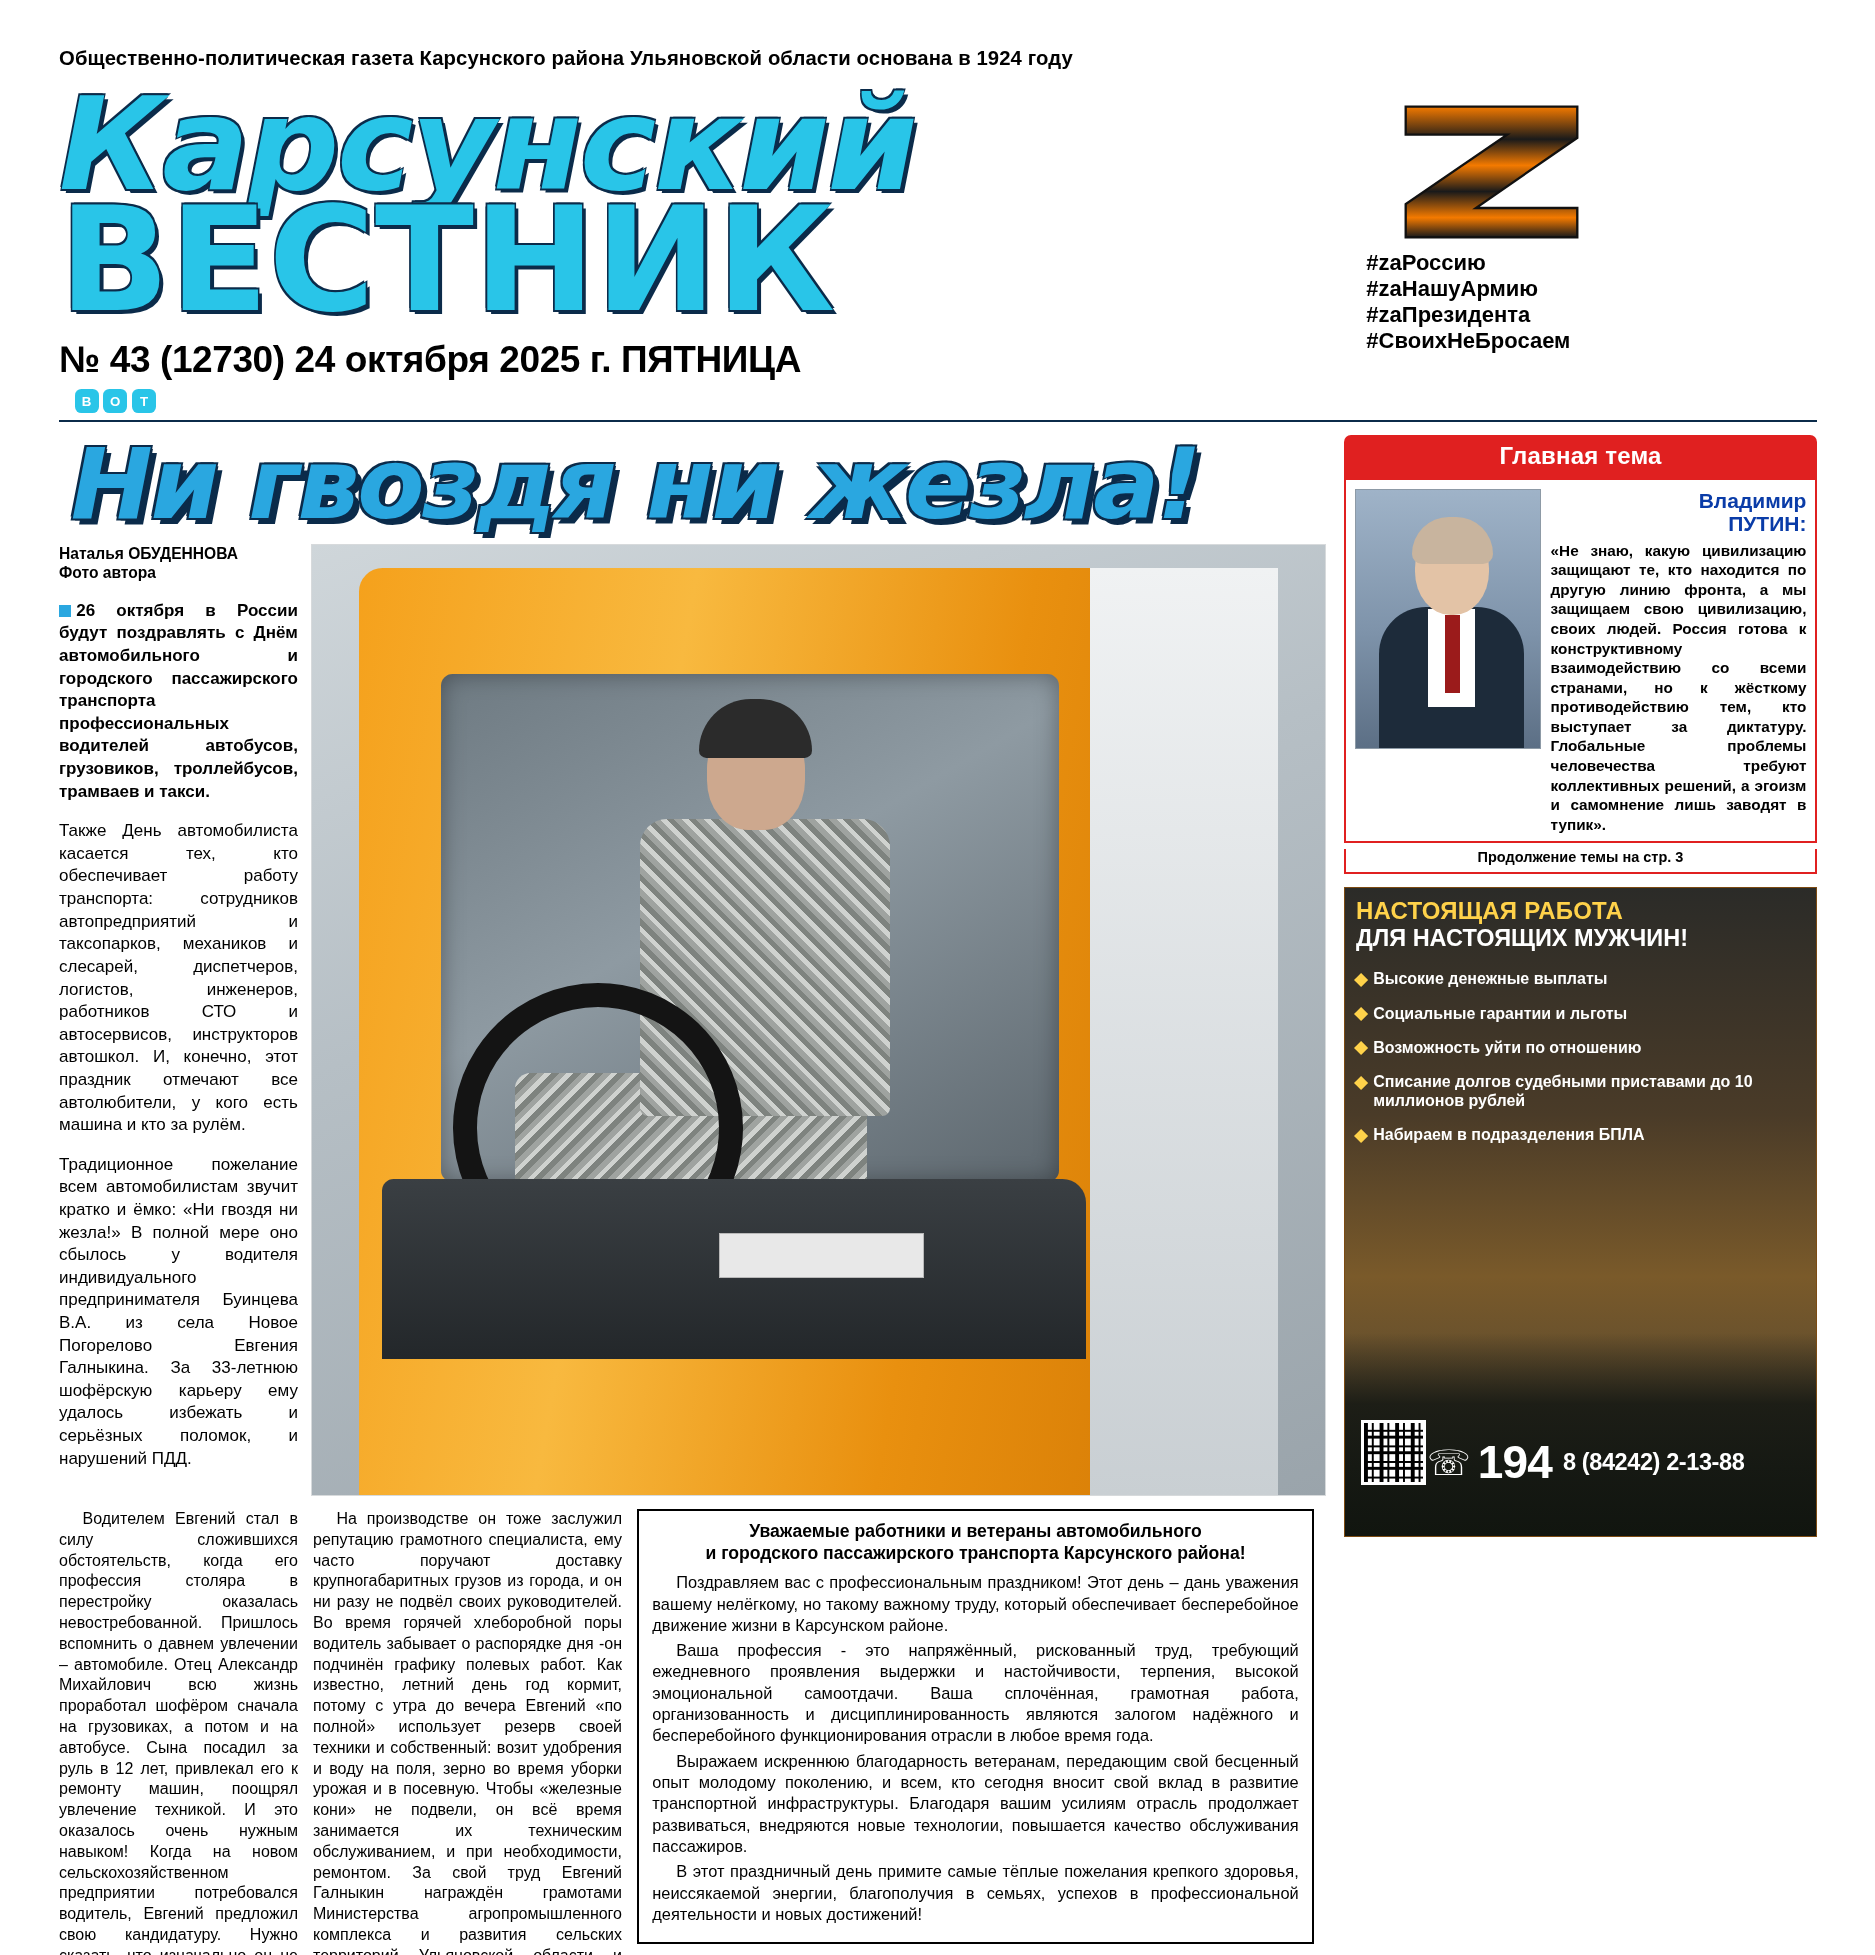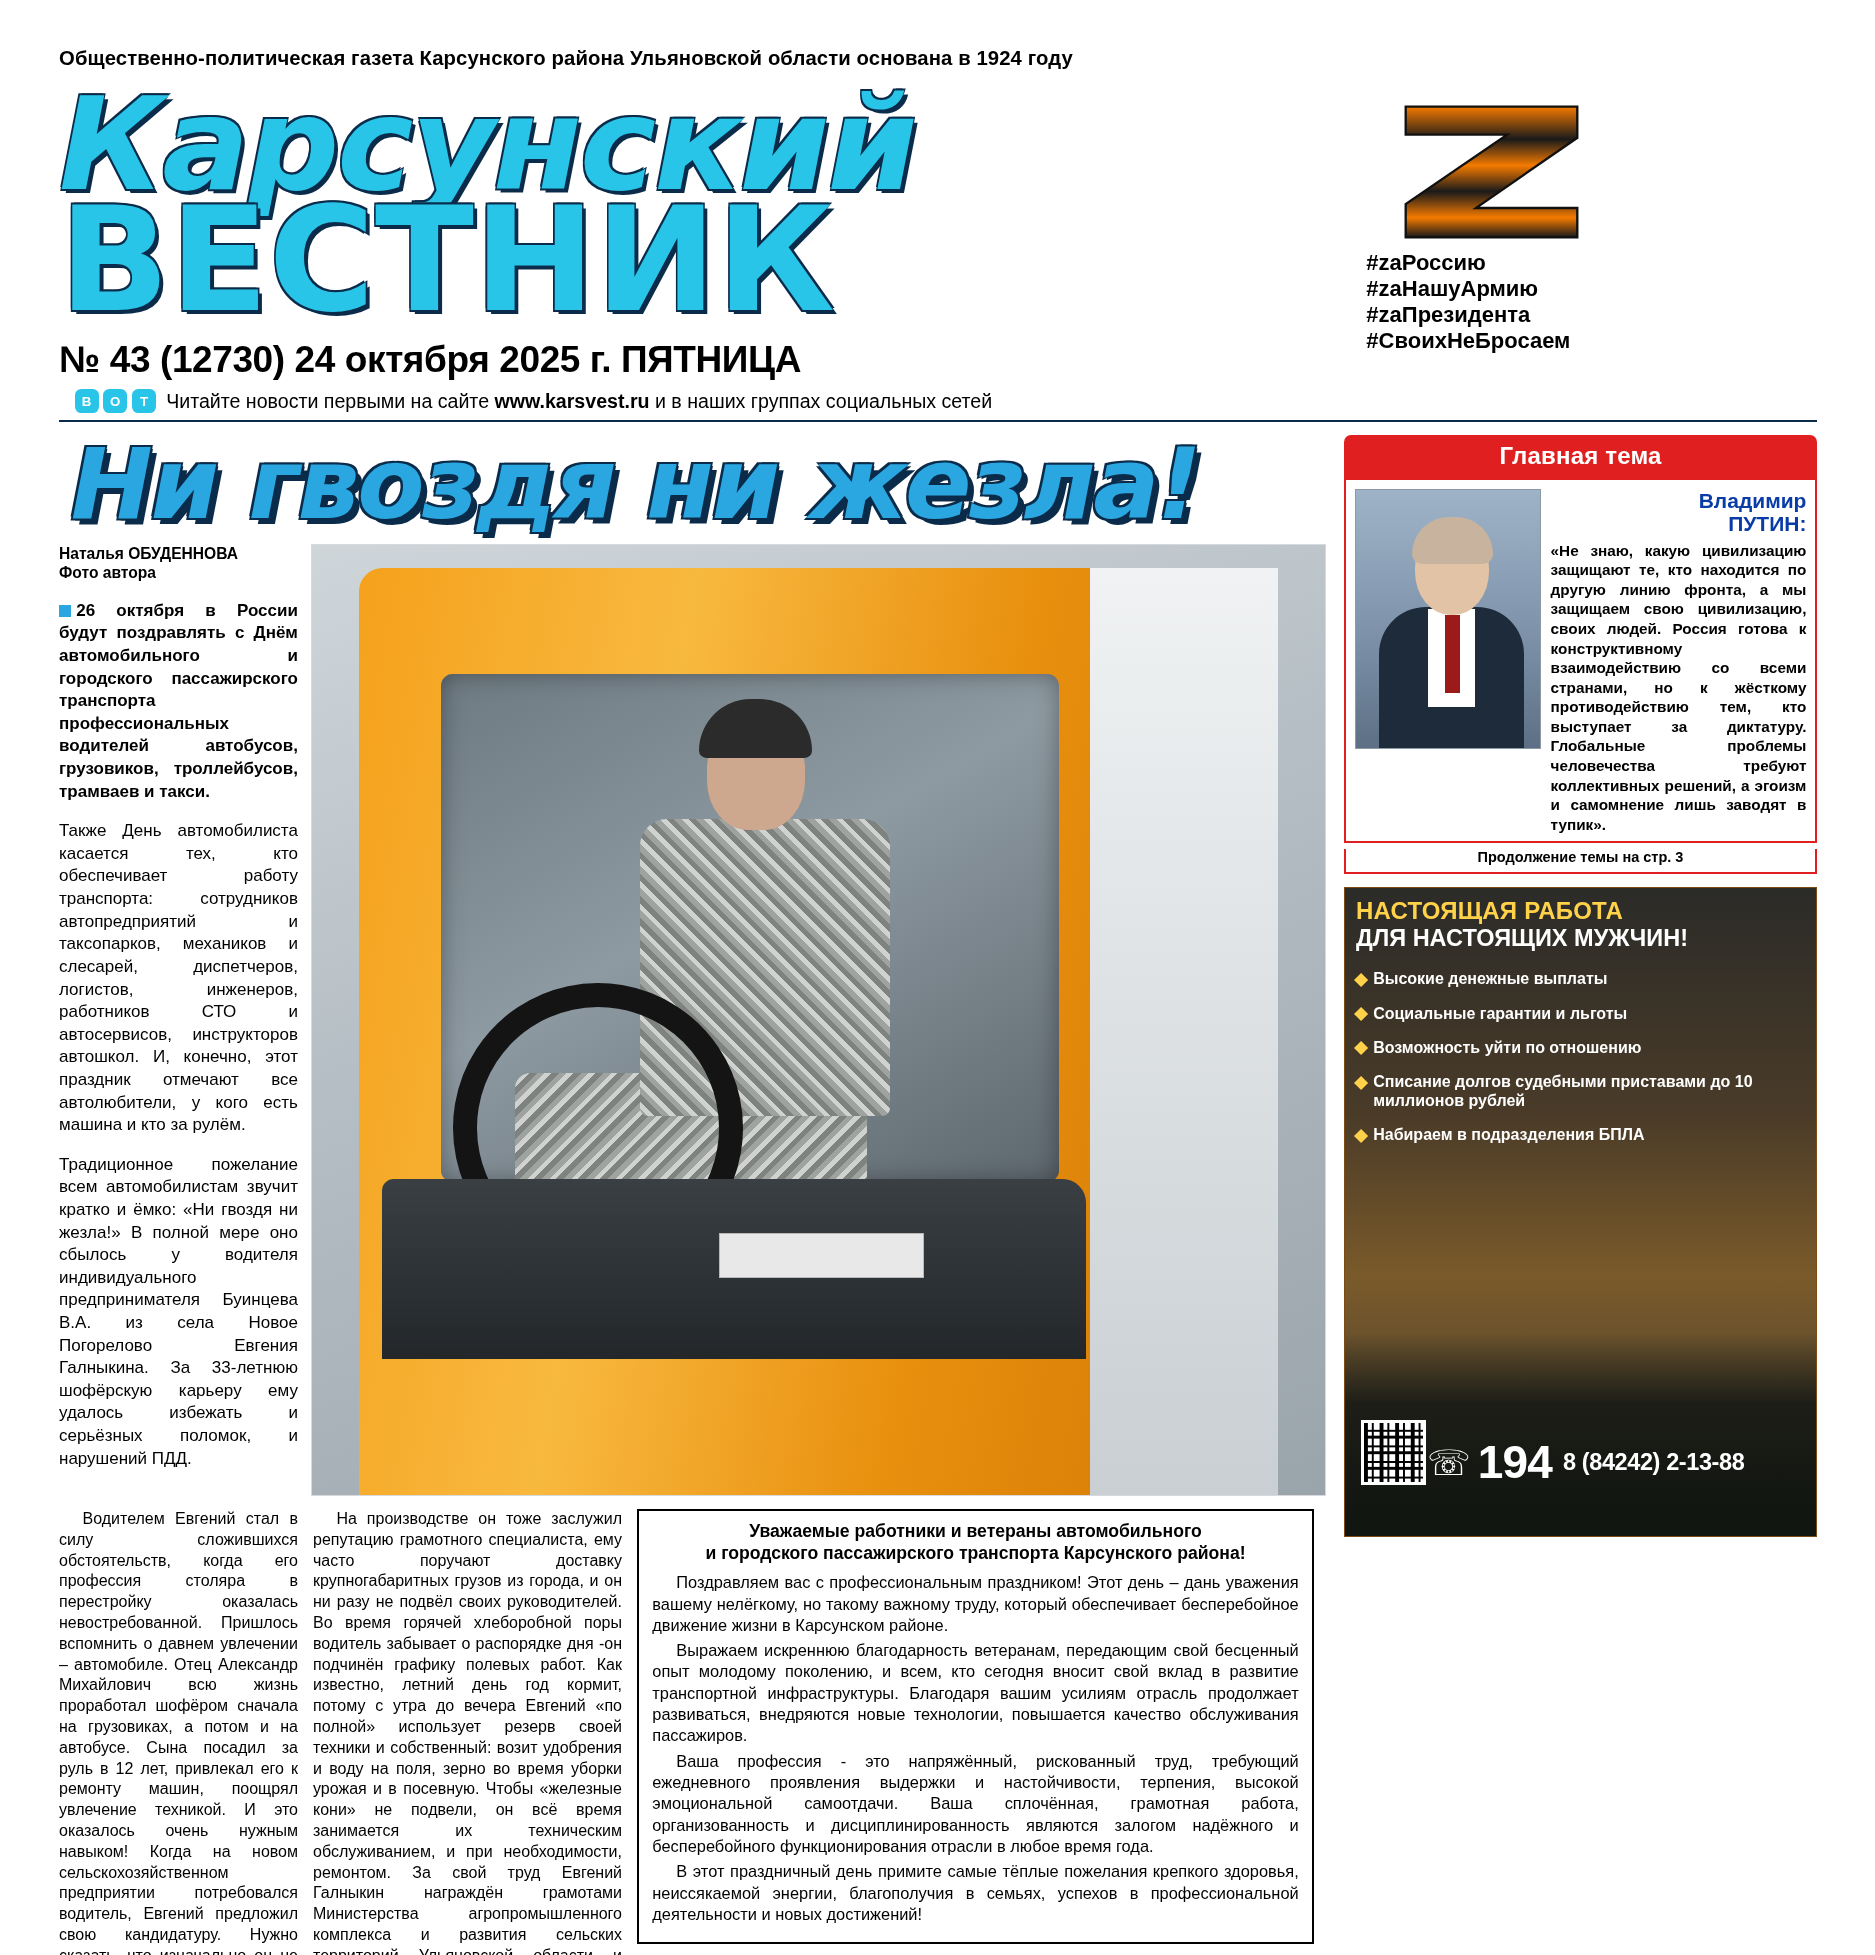--- a/index.html
+++ b/index.html
@@ -344,25 +344,20 @@
   <div class="issue-row">
     <div class="issue-line">№ 43 (12730) 24 октября 2025 г. ПЯТНИЦА</div>
   </div>
 
   <div class="site-row">
     <div class="soc-icons">
       <div class="soc">B</div>
       <div class="soc">O</div>
       <div class="soc">T</div>
     </div>
-    <div class="site-text">
-      <span>Читайте новости первыми на сайте</span>
-      <b>www.karsvest.ru</b>
-      <span>и в наших группах социальных сетей</span>
-    </div>
   </div>
 
   <div class="content">
 
     <div class="col-left">
 
       <div class="headline">Ни гвоздя ни жезла!</div>
 
       <div class="lead-area">
         <div class="lead-col">
@@ -400,22 +395,22 @@
           <p>На производстве он тоже заслужил репутацию грамотного специалиста, ему часто поручают доставку крупногабаритных грузов из города, и он ни разу не подвёл своих руководителей. Во время горячей хлеборобной поры водитель забывает о распорядке дня -он подчинён графику полевых работ. Как известно, летний день год кормит, потому с утра до вечера Евгений «по полной» использует резерв своей техники и собственный: возит удобрения и воду на поля, зерно во время уборки урожая и в посевную. Чтобы «железные кони» не подвели, он всё время занимается их техническим обслуживанием, и при необходимости, ремонтом. За свой труд Евгений Галныкин награждён грамотами Министерства агропромышленного комплекса и развития сельских территорий Ульяновской области и администрации Карсунского района.</p>
 
         </div>
         <div style="width:677px;">
           <div class="congrats" style="margin-top:0;">
             <h3>
               <span>Уважаемые работники и ветераны автомобильного</span><br>
               <span>и городского пассажирского транспорта Карсунского района!</span>
             </h3>
             <p>Поздравляем вас с профессиональным праздником! Этот день – дань уважения вашему нелёгкому, но такому важному труду, который обеспечивает бесперебойное движение жизни в Карсунском районе.</p>
+            <p>Ваша профессия - это напряжённый, рискованный труд, требующий ежедневного проявления выдержки и настойчивости, терпения, высокой эмоциональной самоотдачи. Ваша сплочённая, грамотная работа, организованность и дисциплинированность являются залогом надёжного и бесперебойного функционирования отрасли в любое время года.</p>
             <p>Выражаем искреннюю благодарность ветеранам, передающим свой бесценный опыт молодому поколению, и всем, кто сегодня вносит свой вклад в развитие транспортной инфраструктуры. Благодаря вашим усилиям отрасль продолжает развиваться, внедряются новые технологии, повышается качество обслуживания пассажиров.</p>
-            <p>Ваша профессия - это напряжённый, рискованный труд, требующий ежедневного проявления выдержки и настойчивости, терпения, высокой эмоциональной самоотдачи. Ваша сплочённая, грамотная работа, организованность и дисциплинированность являются залогом надёжного и бесперебойного функционирования отрасли в любое время года.</p>
             <p>В этот праздничный день примите самые тёплые пожелания крепкого здоровья, неиссякаемой энергии, благополучия в семьях, успехов в профессиональной деятельности и новых достижений!</p>
 
           </div>
         </div>
       </div>
     </div>
 
     <div class="col-right">
 
       <div class="section-banner">Главная тема</div>

